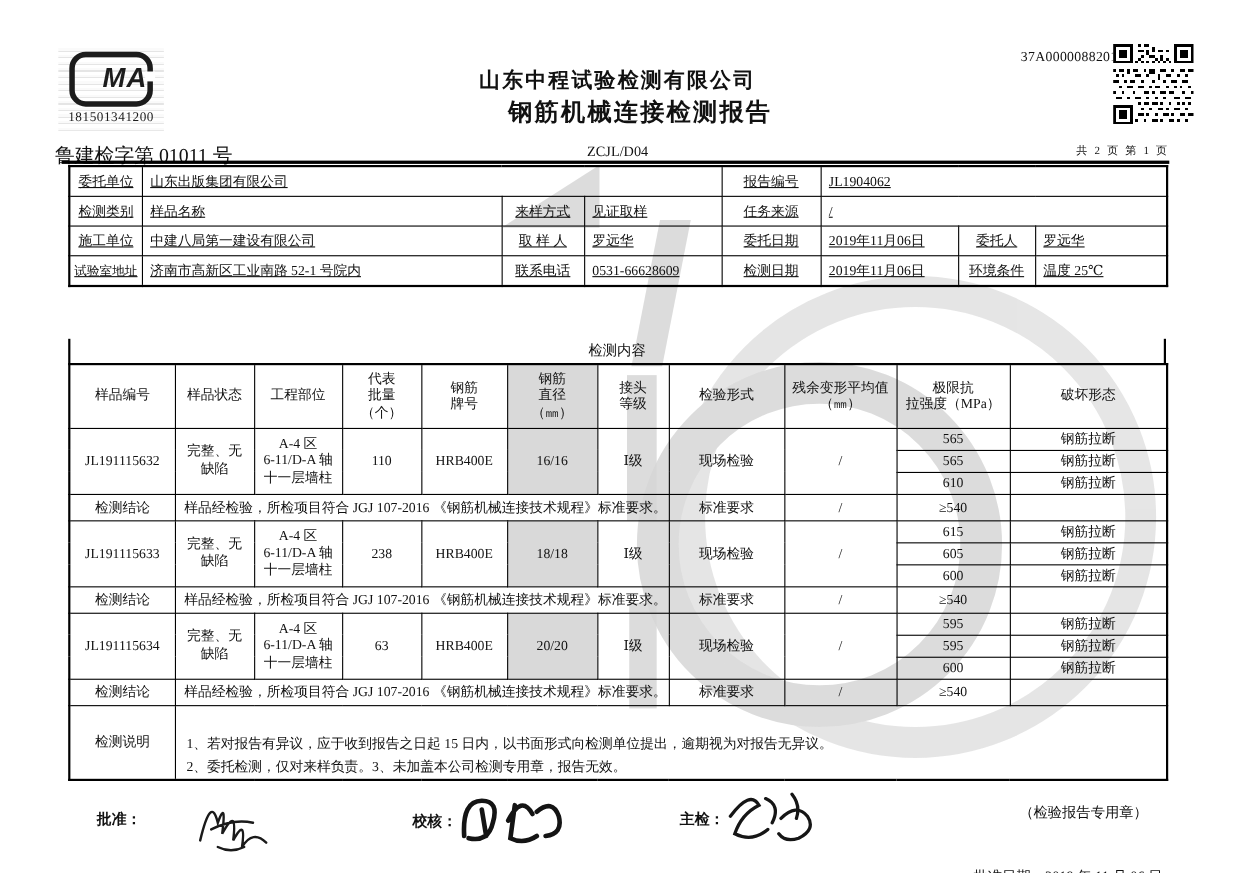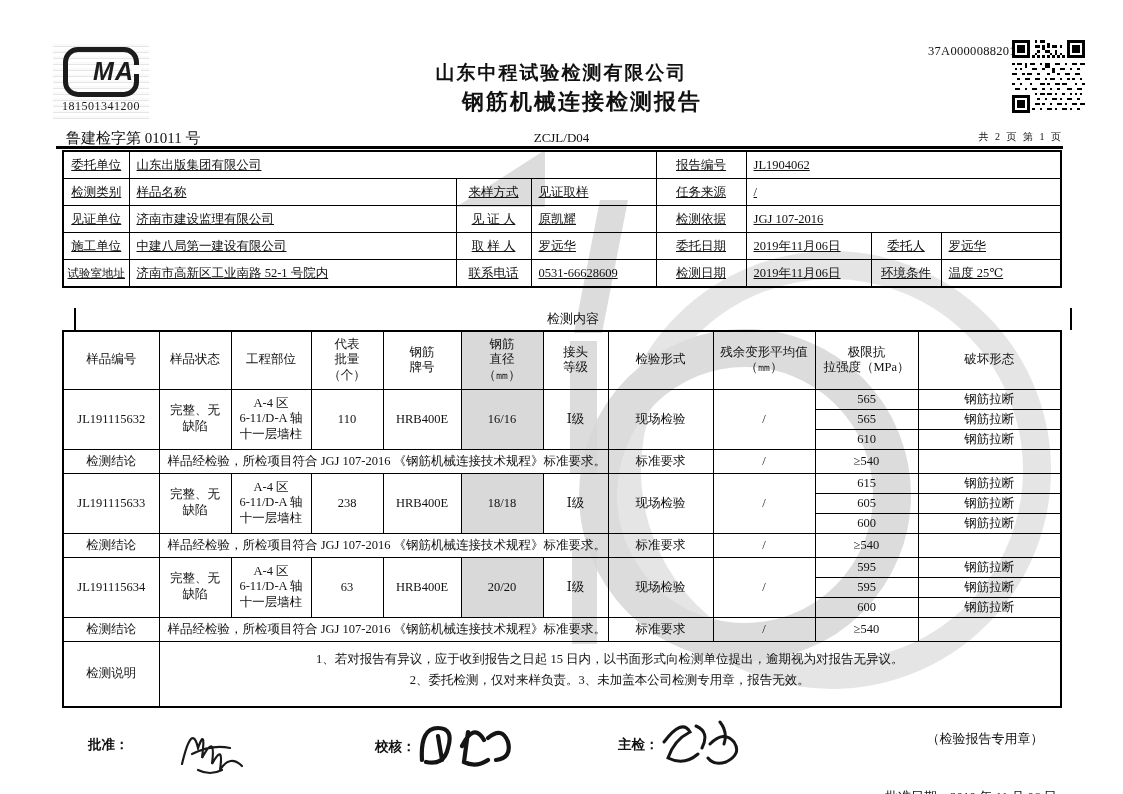--- a/index.html
+++ b/index.html
@@ -14,40 +14,40 @@
   .cma-box .notch{position:absolute;right:-7px;top:13px;width:9px;height:9px;background:#fff;}
   .cma-mark{font-family:"Liberation Sans","DejaVu Sans",sans-serif;font-weight:bold;font-size:25px;letter-spacing:1px;color:#1c1c1c;}
   .cma-number{font-size:12px;margin-top:2px;color:#1c1c1c;letter-spacing:0.5px;}
   .company-name{position:absolute;left:0;right:0;top:60px;text-align:center;
     font-family:"Liberation Sans","DejaVu Sans",sans-serif;font-weight:bold;font-size:19px;letter-spacing:2px;}
   .report-title{position:absolute;left:0;right:0;top:87px;text-align:center;
     font-family:"Liberation Sans","DejaVu Sans",sans-serif;font-weight:bold;font-size:22px;letter-spacing:2px;margin-left:41px;}
   .doc-code{position:absolute;left:928px;top:44px;font-size:12.5px;letter-spacing:0.3px;}
   .qr{position:absolute;left:1012px;top:40px;width:73px;height:73px;}
   
-  .record-no{position:absolute;left:66px;top:129px;font-size:15px;}
+  .record-no{position:absolute;left:50px;top:129px;font-size:18px;}
   .form-code{position:absolute;left:0;right:0;top:130px;text-align:center;font-size:13px;}
   .page-info{position:absolute;right:60px;top:130px;font-size:10px;letter-spacing:2px;}
   .top-rule{position:absolute;left:56px;top:146px;width:1007px;height:2.5px;background:#000;}
   
   table{border-collapse:collapse;table-layout:fixed;}
   .info-table{position:absolute;left:62px;top:150px;width:998px;border:2px solid #000;z-index:2;}
   .info-table td{border:1px solid #000;height:26px;font-size:12.5px;overflow:hidden;text-decoration:underline;}
   .main-table{position:absolute;left:62px;top:330px;width:998px;border:2px solid #000;z-index:2;}
   .main-table td{border:1px solid #000;font-size:12.5px;overflow:hidden;}
   td.lab{text-align:center;padding:0 1px;}
   td.val{text-align:left;padding:0 0 0 7px;}
   td.c{text-align:center;vertical-align:middle;}
   td.pre{white-space:pre-line;line-height:1.25;}
   td.shade{background:#d9d9d9;}
   .band{position:absolute;left:62px;top:308px;width:994px;height:22px;z-index:2;
     border-left:2px solid #000;border-right:2px solid #000;
-    display:flex;align-items:center;justify-content:center;font-size:13px;margin-left:12px;}
+    display:flex;align-items:center;justify-content:center;font-size:13px;}
   .concl-text{text-align:left;padding-left:8px;}
-  .notes-cell{vertical-align:top;text-align:center;padding:7px 10px 0 10px;line-height:1.7;font-size:12.5px;}
+  .notes-cell{vertical-align:top;text-align:left;padding:24px 10px 0 10px;line-height:1.7;font-size:12.5px;}
   
   .watermark{position:absolute;left:0;top:0;z-index:1;pointer-events:none;}
   
   .footer{position:absolute;left:0;top:712px;width:1123px;height:80px;z-index:2;}
   .sig-label{position:absolute;font-weight:bold;font-size:13.5px;}
   .sig{position:absolute;}
   .seal-note{position:absolute;left:905px;top:18px;width:160px;text-align:center;font-size:13px;}
   .approve-date{position:absolute;left:885px;top:40px;width:190px;text-align:left;font-size:13px;margin-top:36px;}
 </style>
 </head>
@@ -119,28 +119,20 @@
       <td class="lab">报告编号</td>
       <td class="val" colspan="3">JL1904062</td>
     </tr>
     <tr>
       <td class="lab">检测类别</td>
       <td class="val">样品名称</td>
       <td class="lab">来样方式</td>
       <td class="val">见证取样</td>
       <td class="lab">任务来源</td>
       <td class="val" colspan="3">/</td>
-    </tr>
-    <tr>
-      <td class="lab">见证单位</td>
-      <td class="val">济南市建设监理有限公司</td>
-      <td class="lab">见 证 人</td>
-      <td class="val">原凯耀</td>
-      <td class="lab">检测依据</td>
-      <td class="val" colspan="3">JGJ 107-2016</td>
     </tr>
     <tr>
       <td class="lab">施工单位</td>
       <td class="val">中建八局第一建设有限公司</td>
       <td class="lab">取 样 人</td>
       <td class="val">罗远华</td>
       <td class="lab">委托日期</td>
       <td class="val">2019年11月06日</td>
       <td class="lab">委托人</td>
       <td class="val">罗远华</td>

